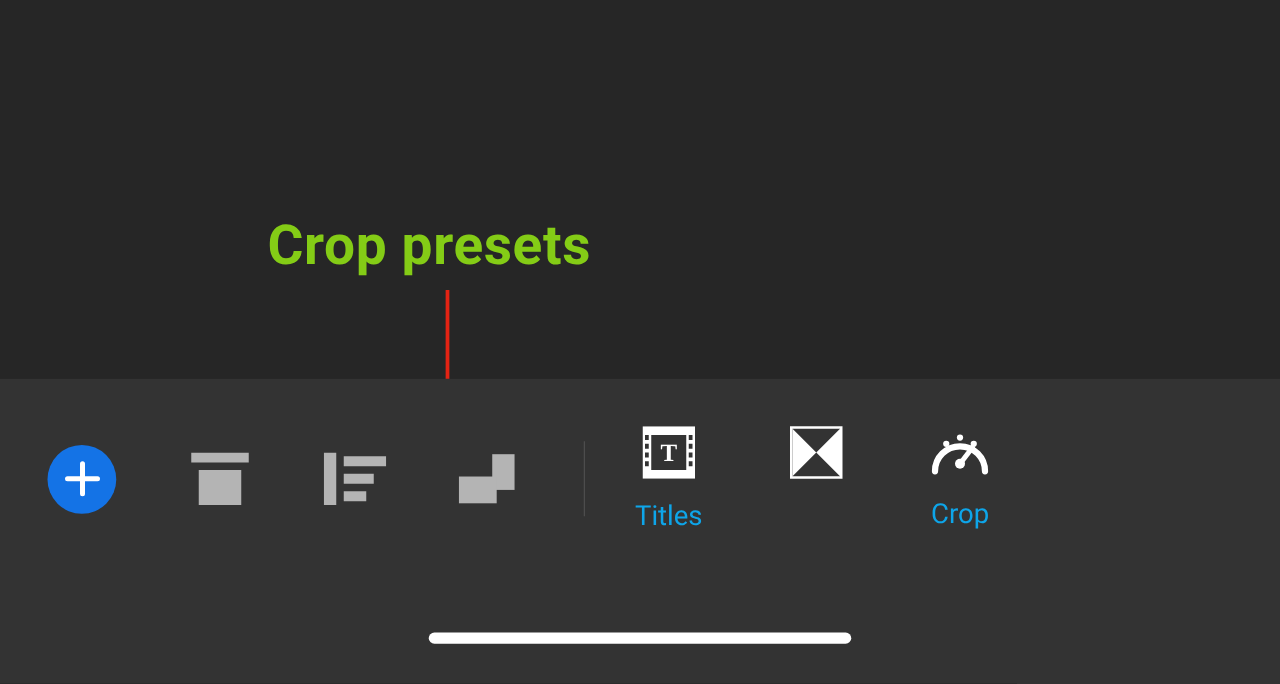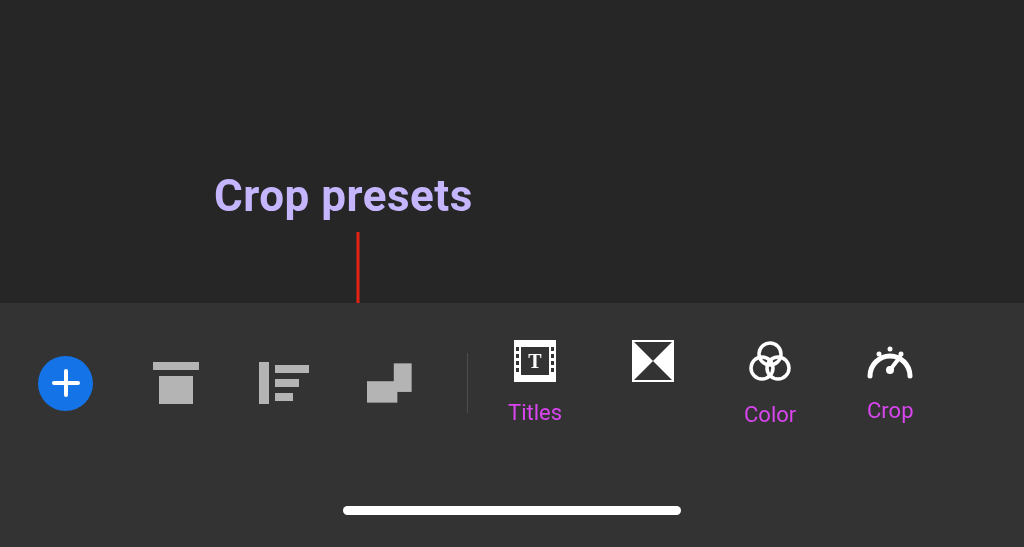--- a/index.html
+++ b/index.html
@@ -11,21 +11,21 @@
     background: #262626;
   }
   .upper-area {
     width: 100%;
     height: 303px;
     background: #262626;
     position: relative;
   }
   .annotation-text {
     position: absolute;
-    color: #c4b5fd;
+    color: #84cc16;
     font-weight: 700;
     font-size: 44px;
     left: 214px;
     top: 170px;
     letter-spacing: 0.5px;
   }
   .annotation-arrow {
     position: absolute;
     left: 348px;
     top: 232px;
@@ -87,21 +87,21 @@
   }
   .labeled-tool {
     display: flex;
     flex-direction: column;
     align-items: center;
     gap: 18px;
     cursor: pointer;
     color: #fff;
   }
   .labeled-tool .label {
-    color: #d946ef;
+    color: #0ea5e9;
     font-size: 22px;
     font-weight: 400;
   }
   .home-indicator {
     position: absolute;
     bottom: 32px;
     left: 50%;
     transform: translateX(-50%);
     width: 338px;
     height: 9px;
@@ -180,28 +180,20 @@
       </div>
 
       <div class="labeled-tool">
         <svg width="42" height="42" viewBox="0 0 42 42">
           <rect x="0" y="0" width="42" height="42" fill="none" stroke="#fff" stroke-width="4"></rect>
           <polygon points="2,2 21,21 2,40" fill="#fff"></polygon>
           <polygon points="40,2 21,21 40,40" fill="#fff"></polygon>
         </svg>
       </div>
 
-      <div class="labeled-tool">
-        <svg width="44" height="44" viewBox="0 0 44 44">
-          <circle cx="22" cy="14" r="11" fill="none" stroke="#fff" stroke-width="3.5"></circle>
-          <circle cx="14" cy="28" r="11" fill="none" stroke="#fff" stroke-width="3.5"></circle>
-          <circle cx="30" cy="28" r="11" fill="none" stroke="#fff" stroke-width="3.5"></circle>
-        </svg>
-        <span class="label">Color</span>
-      </div>
 
       <div class="labeled-tool">
         <svg width="48" height="40" viewBox="0 0 48 40">
           <path d="M 4 36 A 20 20 0 1 1 44 36" fill="none" stroke="#fff" stroke-width="5" stroke-linecap="round"></path>
           <circle cx="13" cy="14" r="2.5" fill="#fff"></circle>
           <circle cx="24" cy="9" r="2.5" fill="#fff"></circle>
           <circle cx="35" cy="14" r="2.5" fill="#fff"></circle>
           <circle cx="24" cy="30" r="4" fill="#fff"></circle>
           <line x1="24" y1="30" x2="34" y2="17" stroke="#fff" stroke-width="4" stroke-linecap="round"></line>
         </svg>

